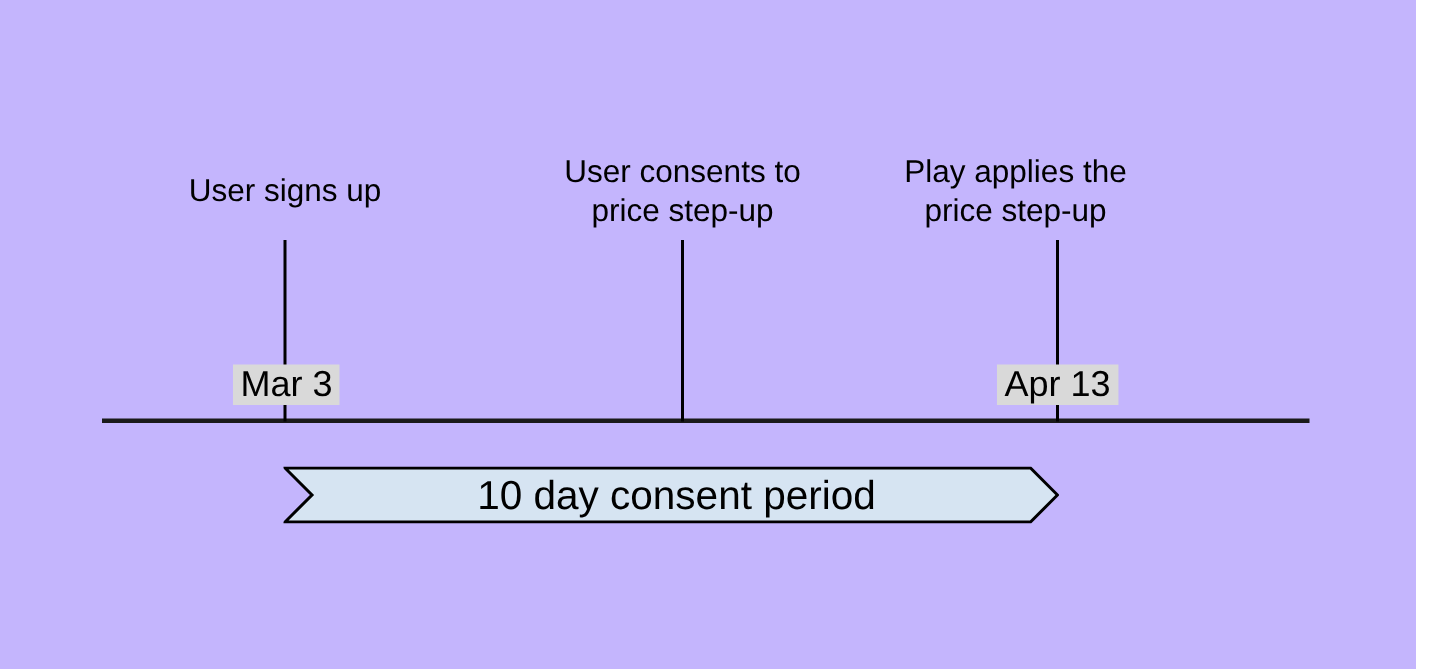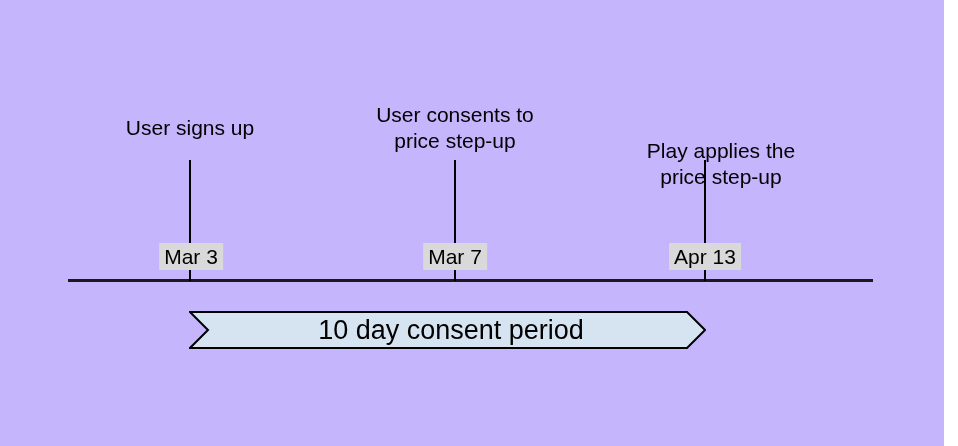--- a/index.html
+++ b/index.html
@@ -38,31 +38,31 @@
     text-align: center;
     font-size: 21px;
     line-height: 26px;
     white-space: pre-line;
   }
   .date-chip {
     position: absolute;
     top: 243px;
     transform: translateX(-50%);
     background: #d9d9d9;
-    font-size: 21px;
+    font-size: 24px;
     line-height: 25px;
     padding: 1px 5px;
     white-space: nowrap;
   }
   .tick-1 { left: 189px; }
   .tick-2 { left: 454px; }
   .tick-3 { left: 704px; }
   .title-1 { left: 75px; }
   .title-2 { left: 340px; }
-  .title-3 { left: 606px; margin-top: 36px; }
+  .title-3 { left: 562px; }
   .chip-1 { left: 191px; }
   .chip-2 { left: 455px; }
   .chip-3 { left: 705px; }
   .banner {
     position: absolute;
     left: 189px;
     top: 311px;
     width: 517px;
     height: 38px;
   }
@@ -87,21 +87,20 @@
 
   <div class="timeline"></div>
 
   <div class="tick tick-1"></div>
   <div class="event-title title-1">User signs up</div>
   <div class="date-chip chip-1">Mar 3</div>
 
   <div class="tick tick-2"></div>
   <div class="event-title title-2">User consents to
 price step-up</div>
-  <div class="date-chip chip-2">Mar 7</div>
 
   <div class="tick tick-3"></div>
   <div class="event-title title-3">Play applies the
 price step-up</div>
   <div class="date-chip chip-3">Apr 13</div>
 
   <div class="banner">
     <svg width="517" height="38" viewBox="0 0 517 38">
       <polygon points="1,1 498,1 516,19 498,37 1,37 19,19" stroke="#000000" stroke-width="2" stroke-linejoin="miter" fill="#d6e4f2"></polygon>
     </svg>

